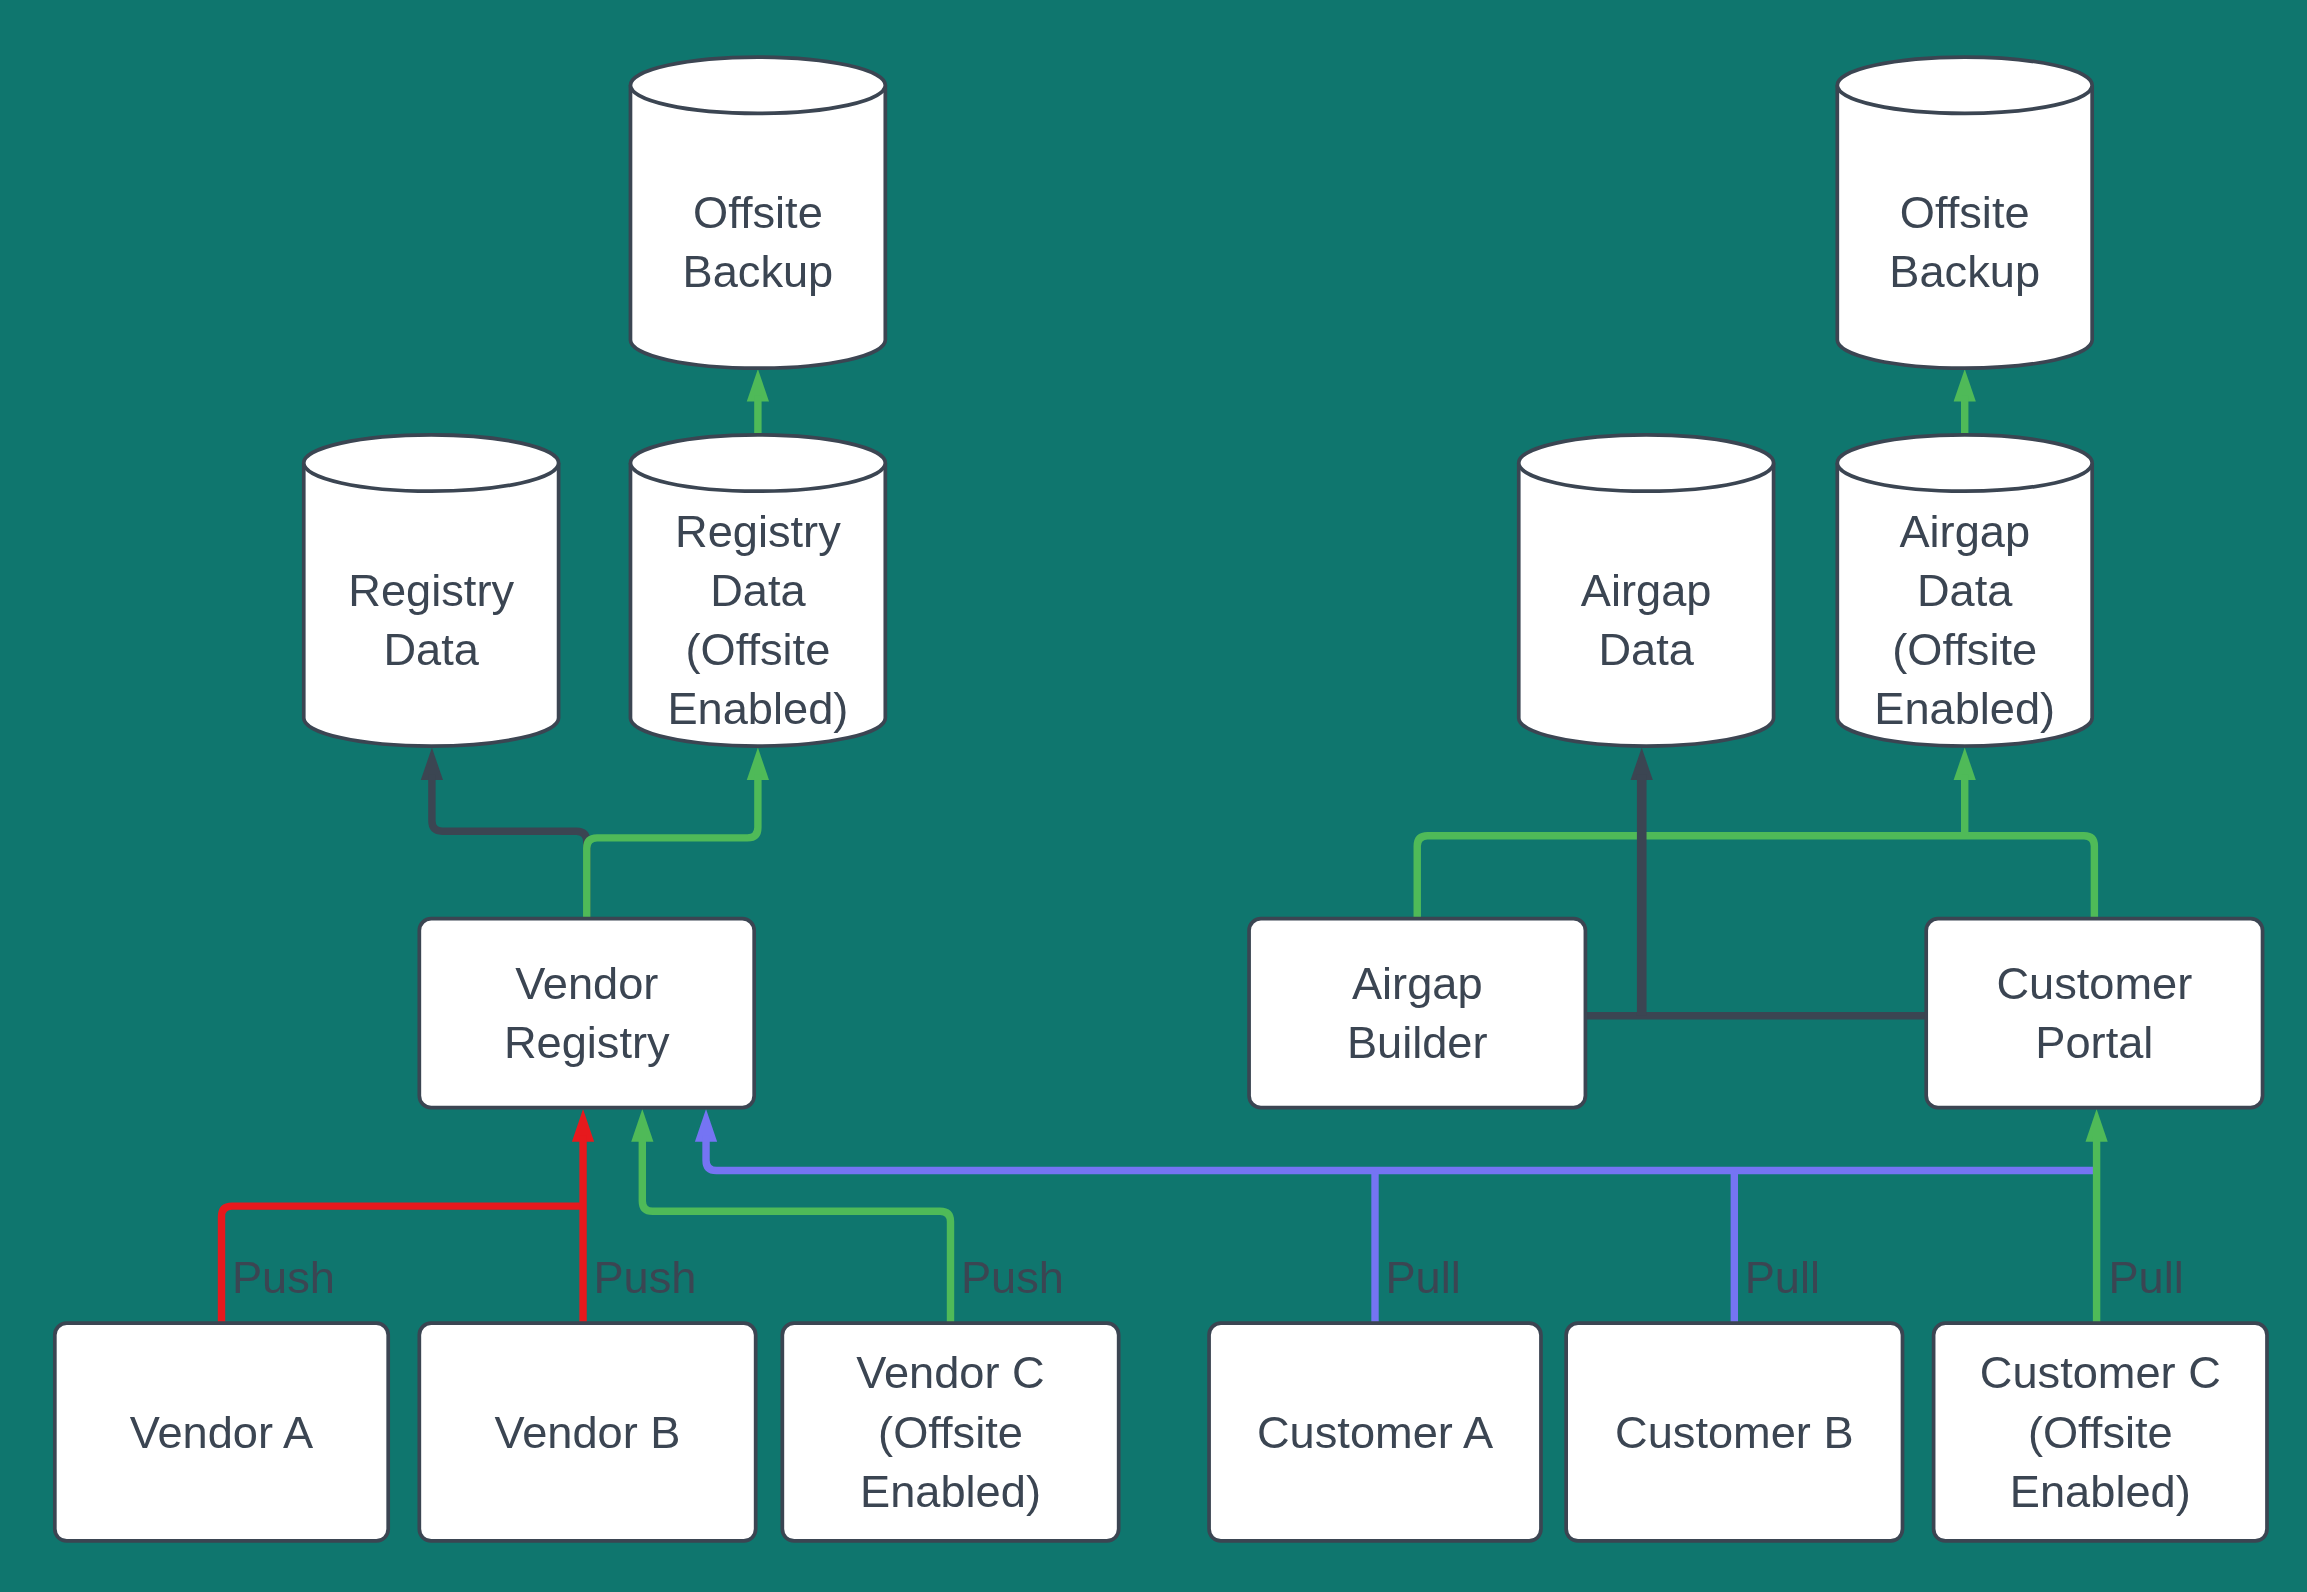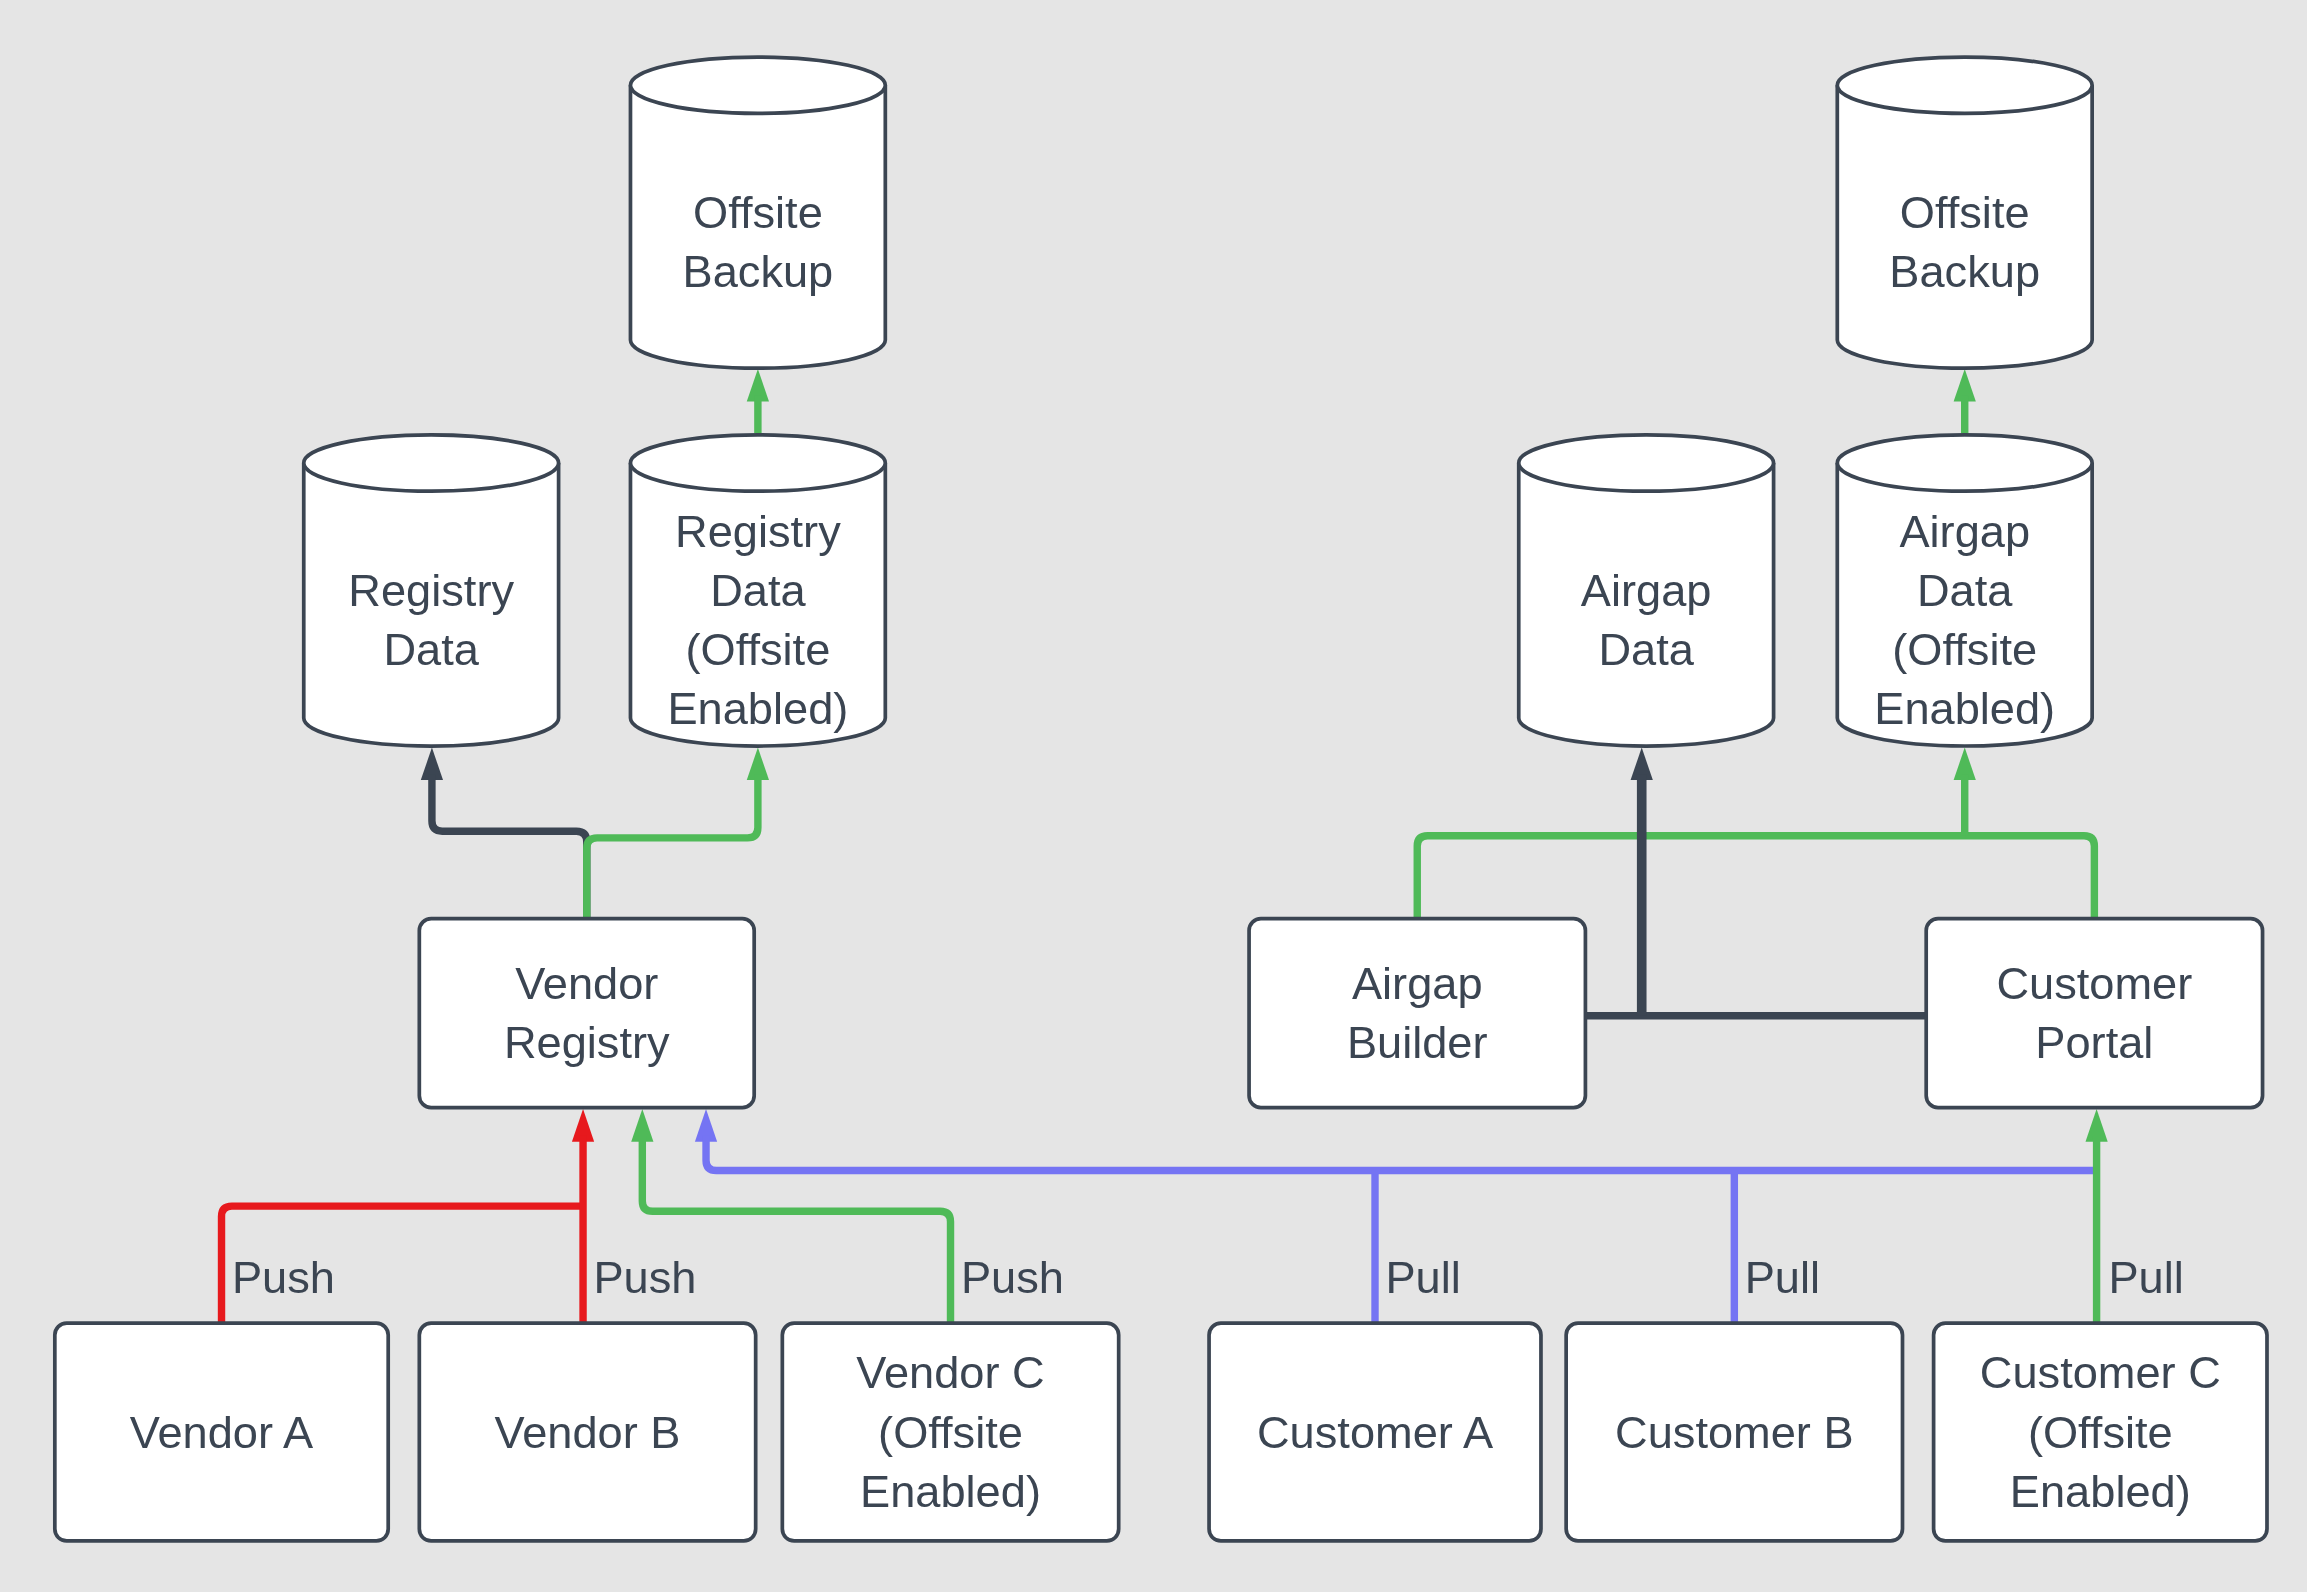--- a/index.html
+++ b/index.html
@@ -2,21 +2,21 @@
 <html style="font-size:12px"><head>
 <meta charset="utf-8">
 <style>
   html, body {
     margin: 0;
     padding: 0;
     background: #ffffff;
   }
   .canvas-wrap {
     width: 100%;
-    background: #e5e5e5;
+    background: #0f766e;
   }
   svg {
     display: block;
     width: 100%;
     height: auto;
     font-family: "Liberation Sans", sans-serif;
   }
 </style>
 </head>
 <body>

